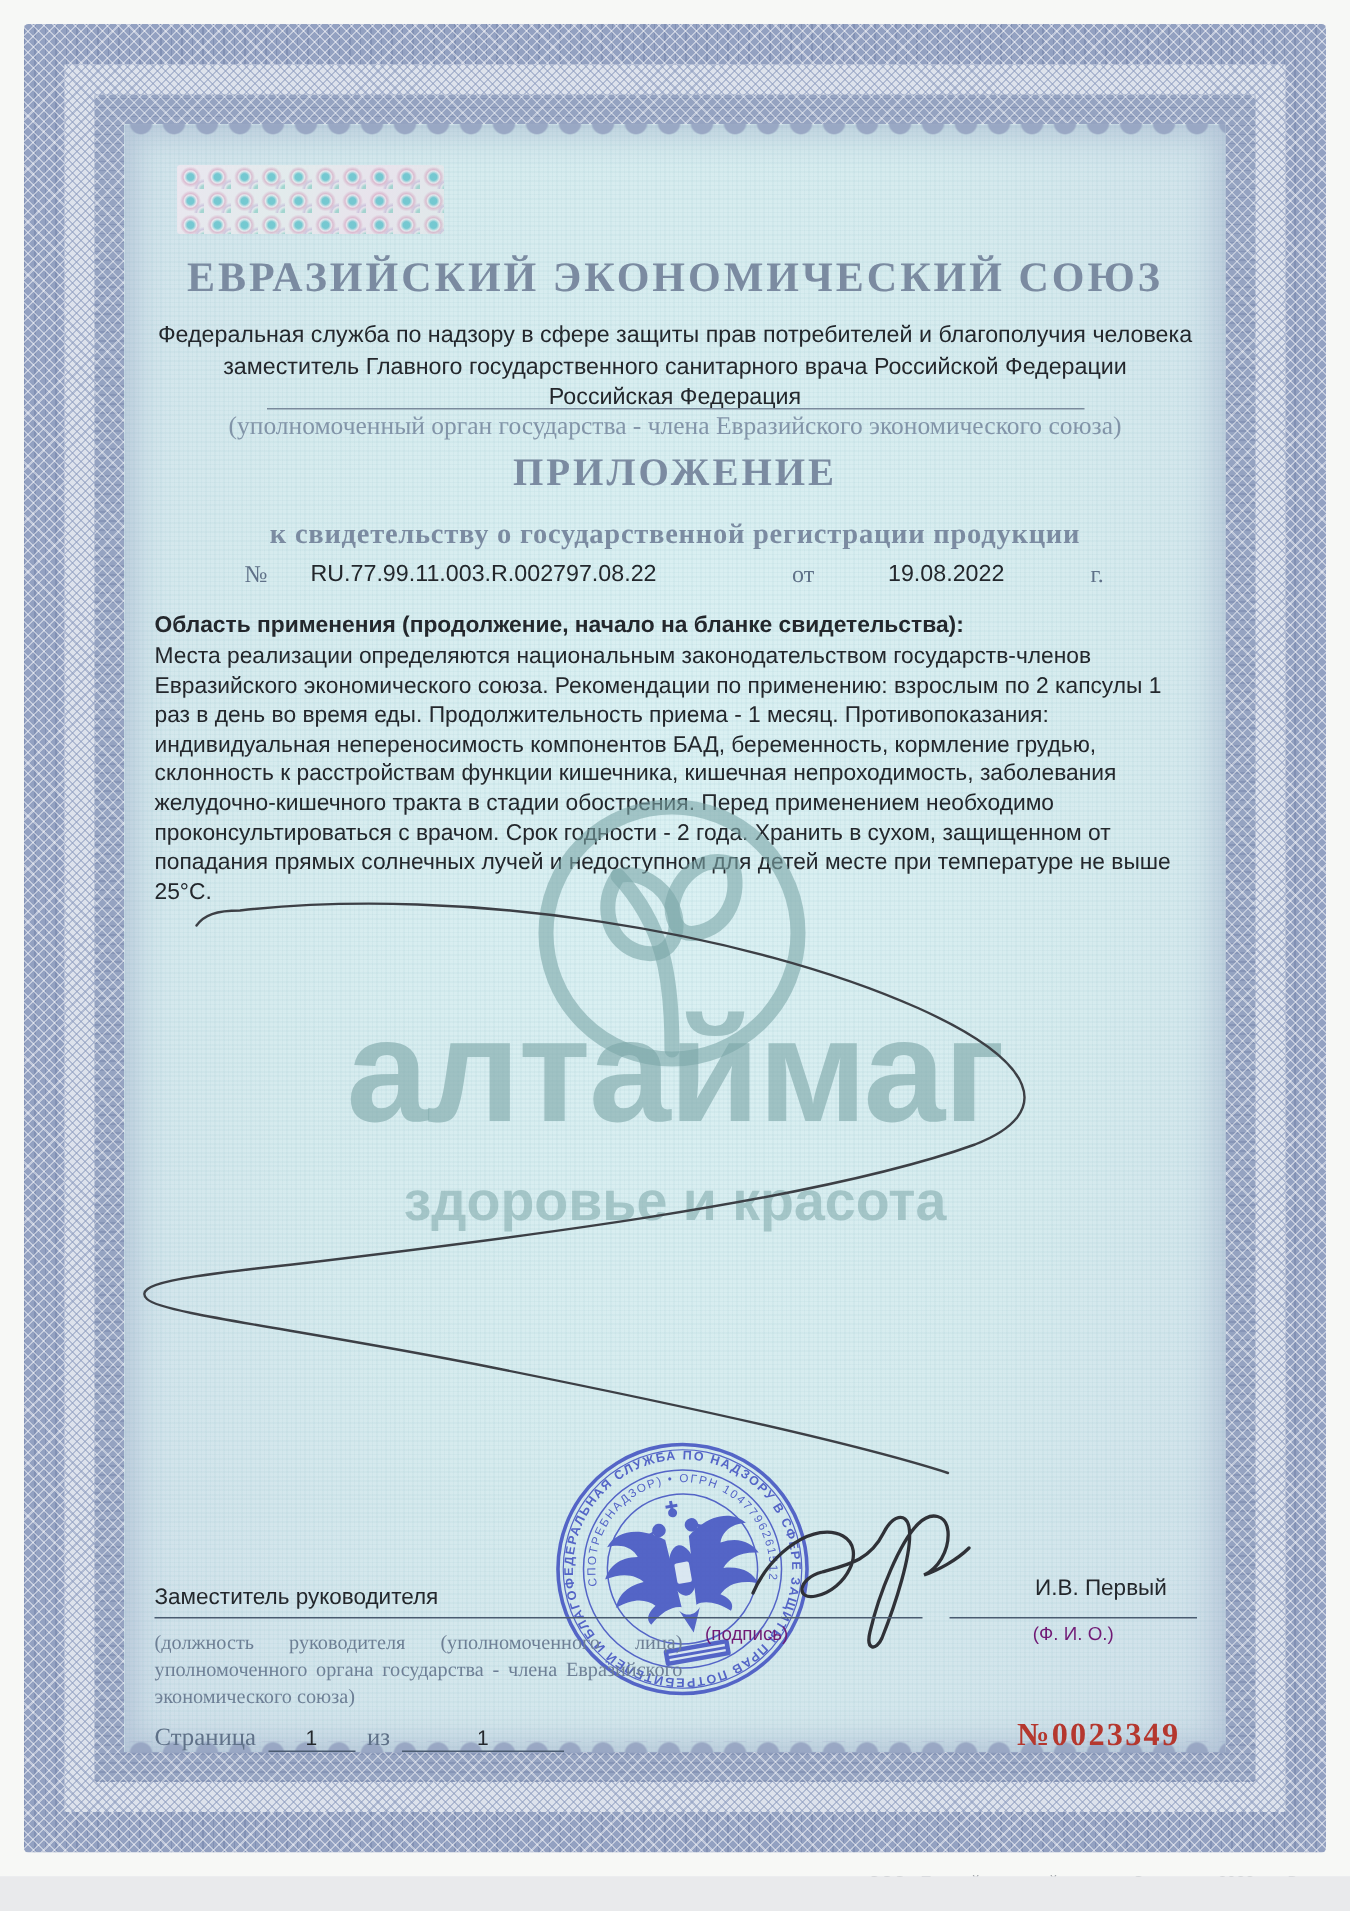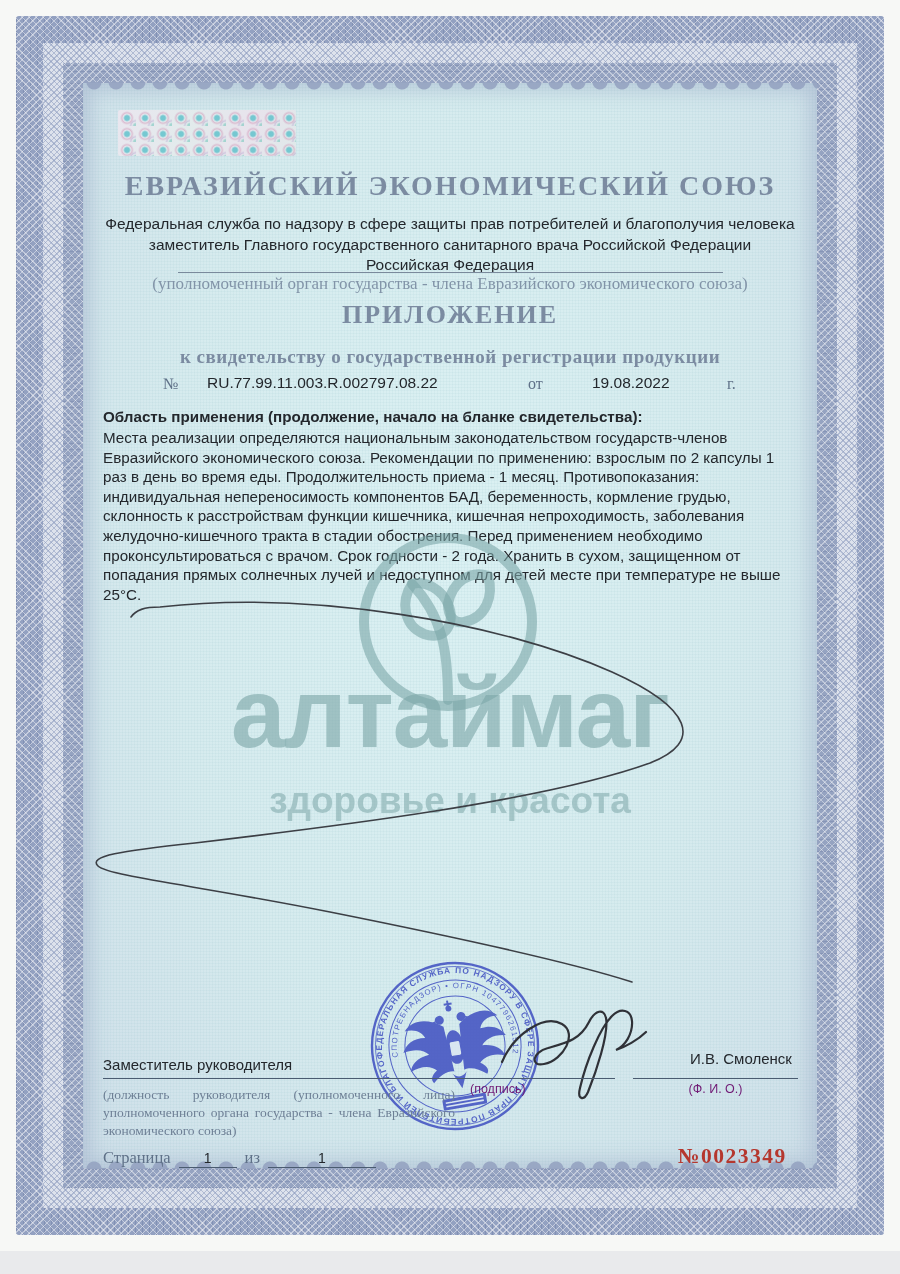--- a/index.html
+++ b/index.html
@@ -190,21 +190,21 @@
   </svg>
 
   <svg class="no-events" style="left:492px;top:990px;" width="170" height="112" viewBox="0 0 170 112">
     <path d="M10 72 C22 44 52 24 70 34 C86 43 72 70 52 74 C38 77 40 62 56 58
              C74 53 88 50 97 32 C103 20 112 18 114 28 C117 44 104 82 96 102
              C92 111 85 110 88 98 C94 72 108 38 120 26 C129 17 139 20 140 31
              C141 44 133 56 124 60 C133 57 146 50 154 42" fill="none" stroke="#2f3137" stroke-width="2.2" stroke-linecap="round"></path>
   </svg>
 
   <div class="abs" style="left:103px;top:1056px;font-size:15px;">Заместитель руководителя</div>
-  <div class="abs" style="left:690px;top:1050px;font-size:15px;">И.В. Смоленск</div>
+  <div class="abs" style="left:690px;top:1050px;font-size:15px;">И.В. Первый</div>
   <div class="sigline" style="left:103px;width:512px;"></div>
   <div class="sigline" style="left:633px;width:165px;"></div>
   <div class="cap-serif" style="left:470px;top:1082px;">(подпись)</div>
   <div class="cap-serif" style="left:633px;top:1082px;width:165px;text-align:center;">(Ф. И. О.)</div>
   <div class="pos-note">(должность руководителя (уполномоченного лица) уполномоченного органа государства - члена Евразийского экономического союза)</div>
 
   <div class="page-row">
     <span>Страница</span>
     <span class="blank blank-1">1</span>
     <span>из</span>

